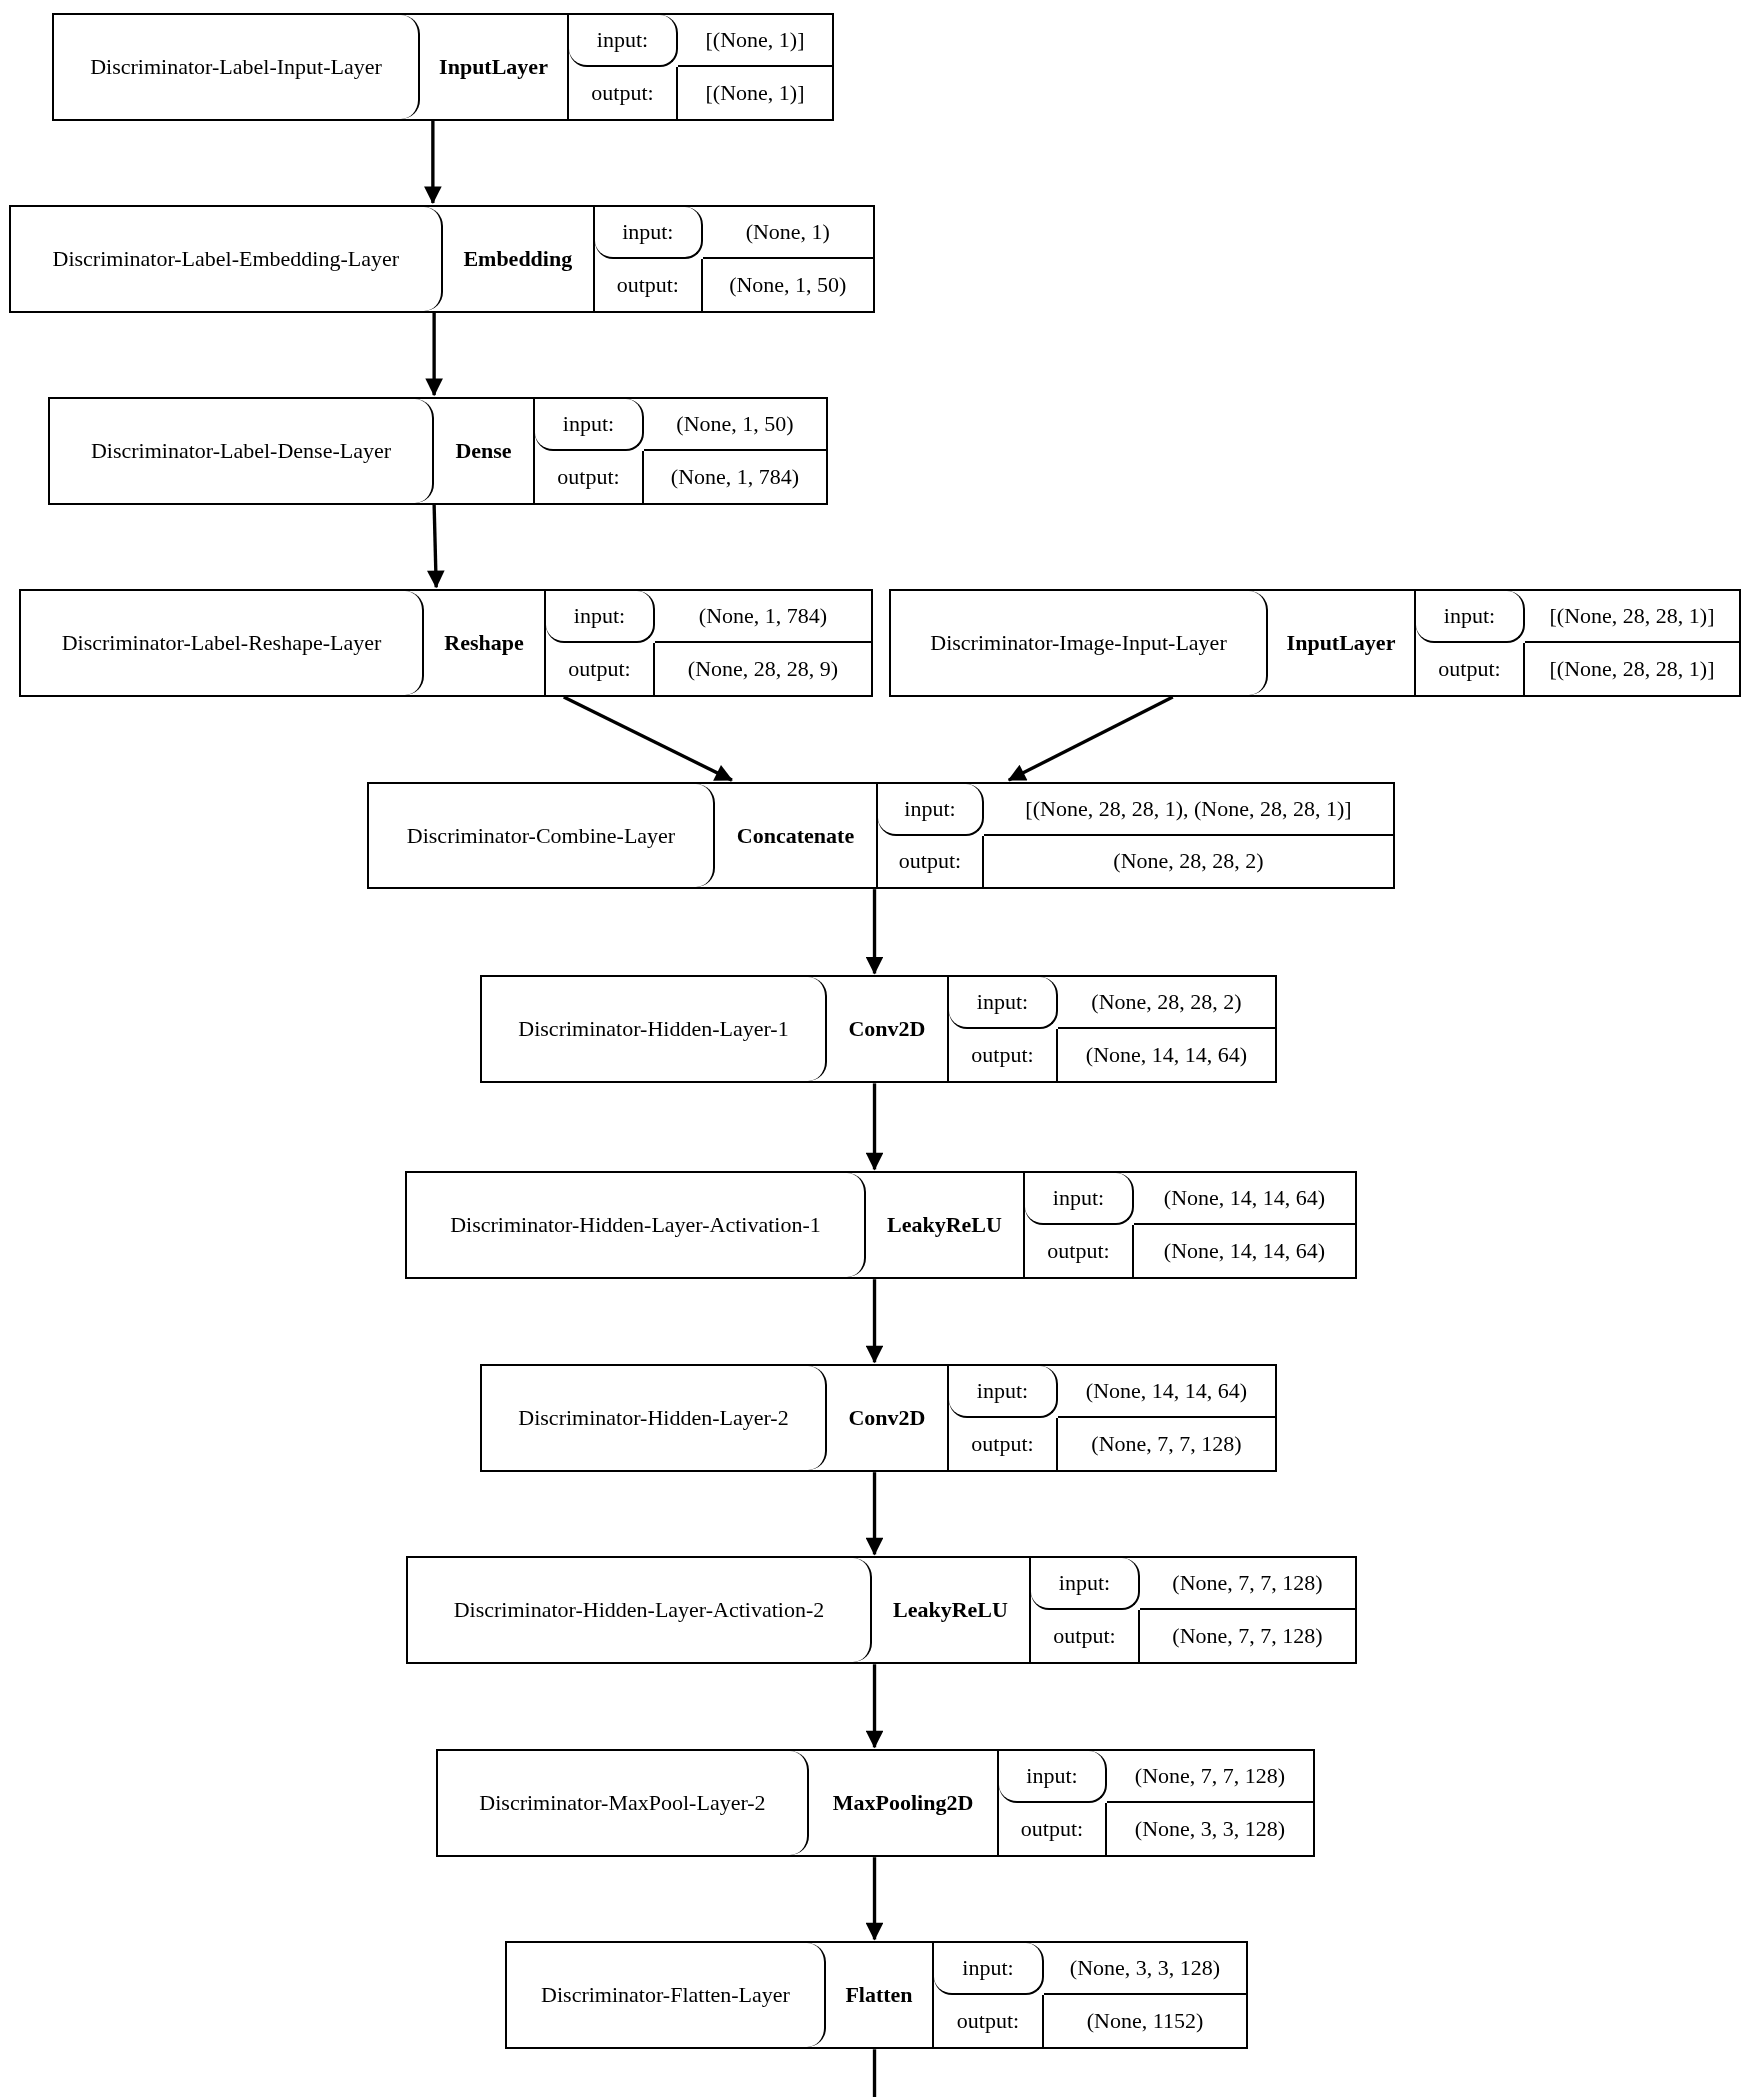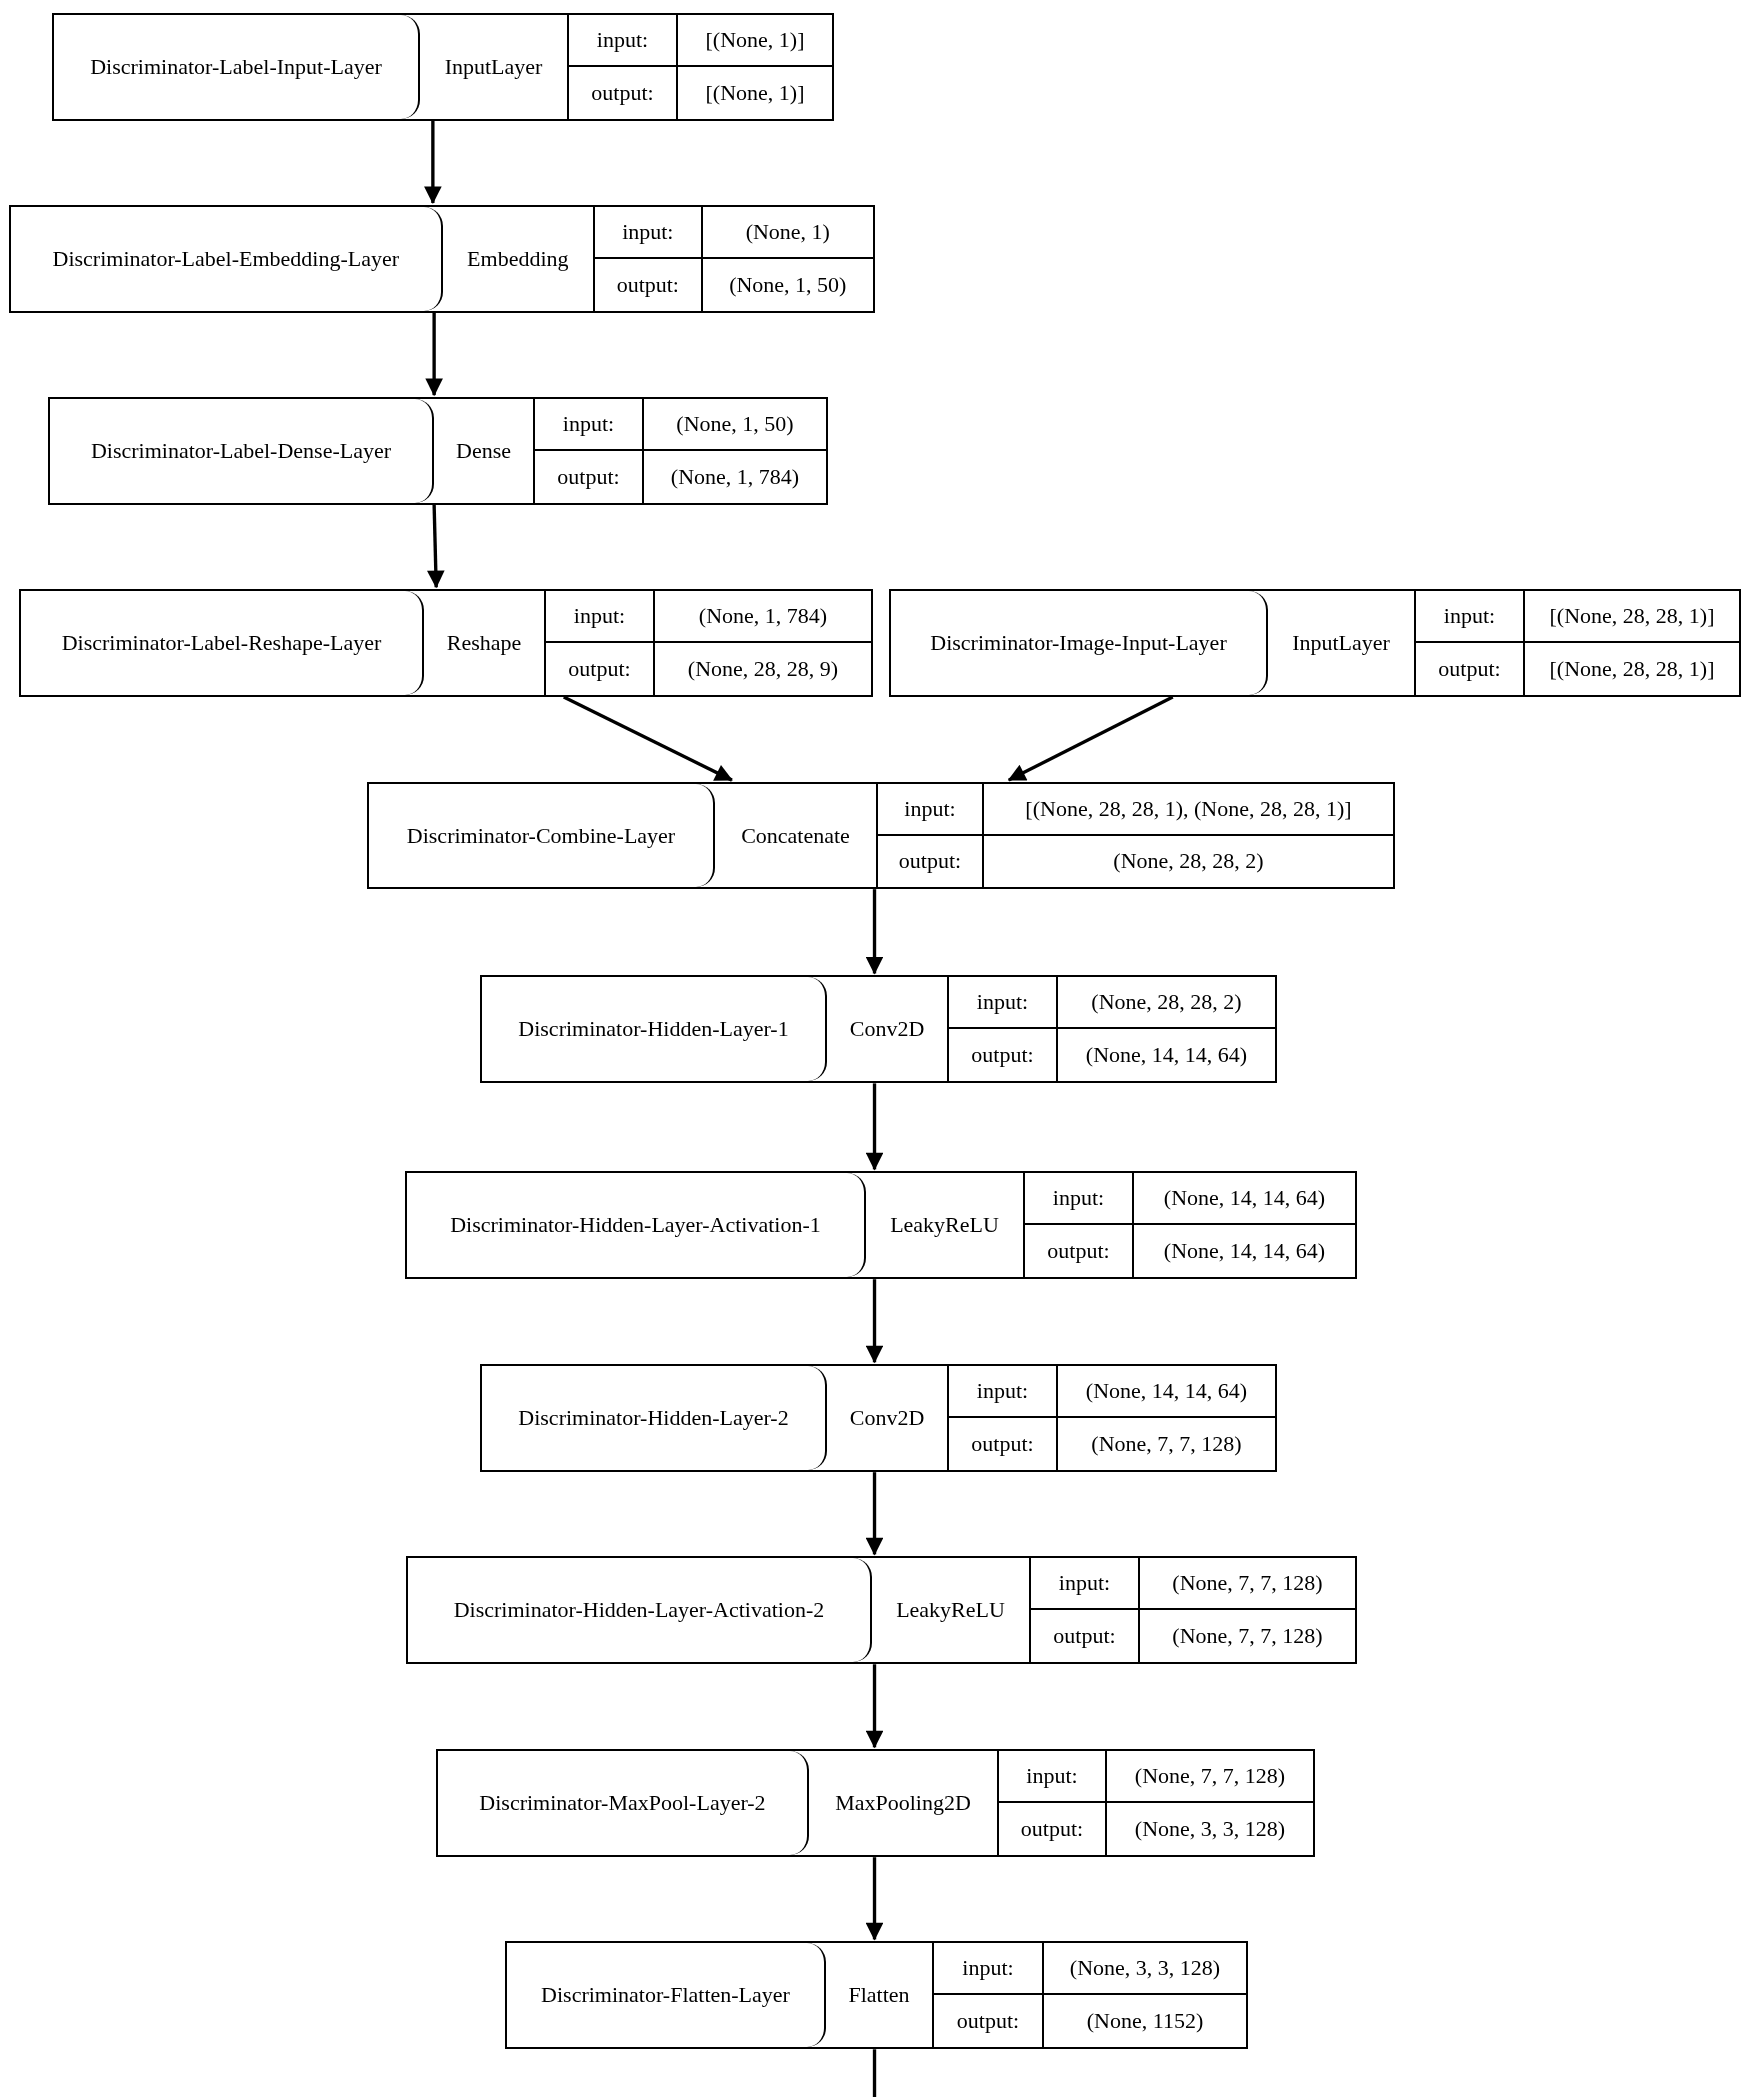--- a/index.html
+++ b/index.html
@@ -5,22 +5,22 @@
   html,body{margin:0;padding:0;background:#ffffff;}
   #canvas{position:relative;width:1744px;height:2449px;background:#ffffff;
           font-family:"Liberation Serif", serif;color:#000;}
   #edges{position:absolute;left:0;top:0;width:1744px;height:2449px;}
   .node{position:absolute;display:grid;grid-template-rows:1fr 1fr;
         background:#ffffff;border:2.9px solid #000;box-sizing:border-box;
         font-size:22px;line-height:1;}
   .cell{display:flex;align-items:center;justify-content:center;
         white-space:nowrap;padding:0 7.6px;box-sizing:border-box;overflow:hidden;}
   .cname{grid-row:1/3;grid-column:1;border-right:2.5px solid #000;border-radius:19px;}
-  .ctype{grid-row:1/3;grid-column:2;border-right:2.5px solid #000;}
-  .clab-in{grid-row:1;grid-column:3;border-right:2.5px solid #000;border-bottom:2.9px solid #000;}
+  .ctype{grid-row:1/3;grid-column:2;border-right:2.5px solid #000;font-weight:bold;}
+  .clab-in{grid-row:1;grid-column:3;border-right:2.5px solid #000;border-bottom:2.9px solid #000;border-radius:18px;}
   .cval-in{grid-row:1;grid-column:4;border-bottom:2.9px solid #000;}
   .clab-out{grid-row:2;grid-column:3;border-right:2.5px solid #000;text-align:right;}
   .cval-out{grid-row:2;grid-column:4;}
 
   #n1 {left:52px; top:12.6px;   width:782px;height:108px;grid-template-columns:366px 149px 109px 1fr;}
   #n2 {left:8.8px;  top:205px;  width:866px;height:108px;grid-template-columns:432px 152px 108px 1fr;}
   #n3 {left:48px; top:397px;  width:780px;height:108px;grid-template-columns:384px 101px 109px 1fr;}
   #n4 {left:19px;  top:589px; width:854px;height:108px;grid-template-columns:403px 122px 109px 1fr;}
   #n5 {left:889px;top:589px; width:852px;height:108px;grid-template-columns:377px 148px 109px 1fr;}
   #n6 {left:367px; top:782px; width:1028px;height:107px;grid-template-columns:346px 163px 106px 1fr;}

